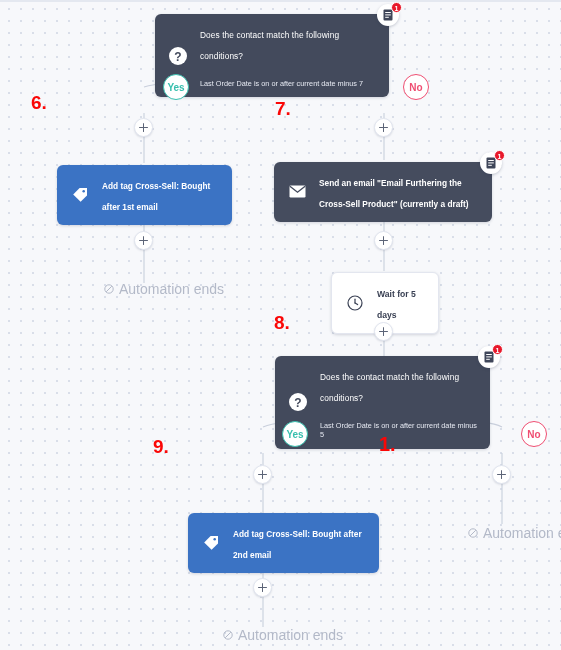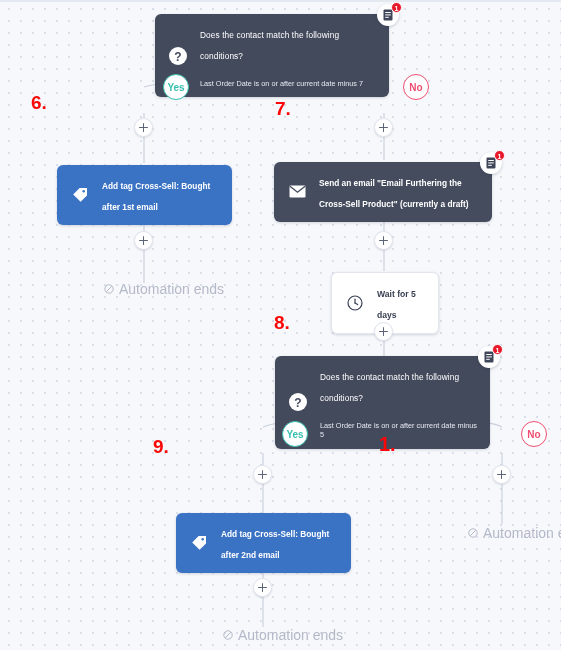--- a/index.html
+++ b/index.html
@@ -292,21 +292,21 @@
 
   <div class="plus" style="left:253px; top:465px;">
     <span class="pv"></span>
     <span class="ph"></span>
   </div>
   <div class="plus" style="left:492px; top:465px;">
     <span class="pv"></span>
     <span class="ph"></span>
   </div>
 
-  <div class="node blue" style="left:176px; top:513px; width:175px;align-items:center;">
+  <div class="node blue" style="left:188px; top:513px; width:191px;align-items:center;">
     <span class="nicon">
       <svg width="16" height="16" viewBox="0 0 16 16">
         <path d="M1.2 7.4 L7.6 1 L15 1 L15 8.4 L8.6 14.8 Z" fill="#ffffff"></path>
         <circle cx="11.7" cy="4.3" r="1.25" fill="#3b73c4"></circle>
       </svg>
     </span>
     <span class="ntext">
       <span class="label-single">Add tag Cross-Sell: Bought after 2nd email</span>
     </span>
   </div>

